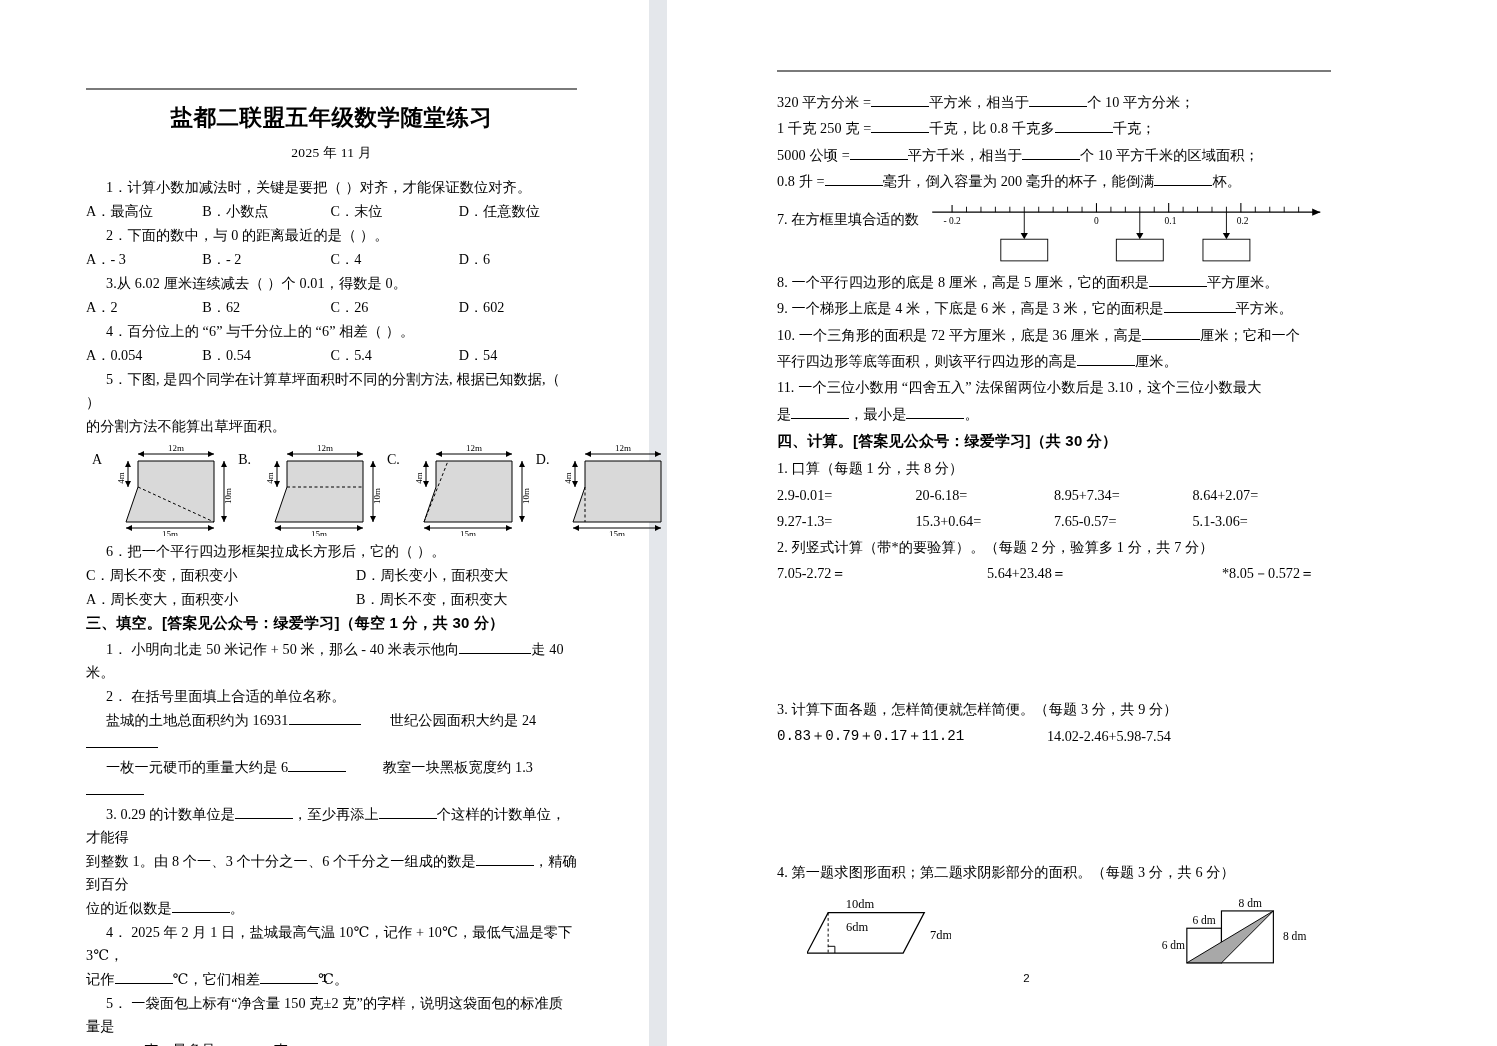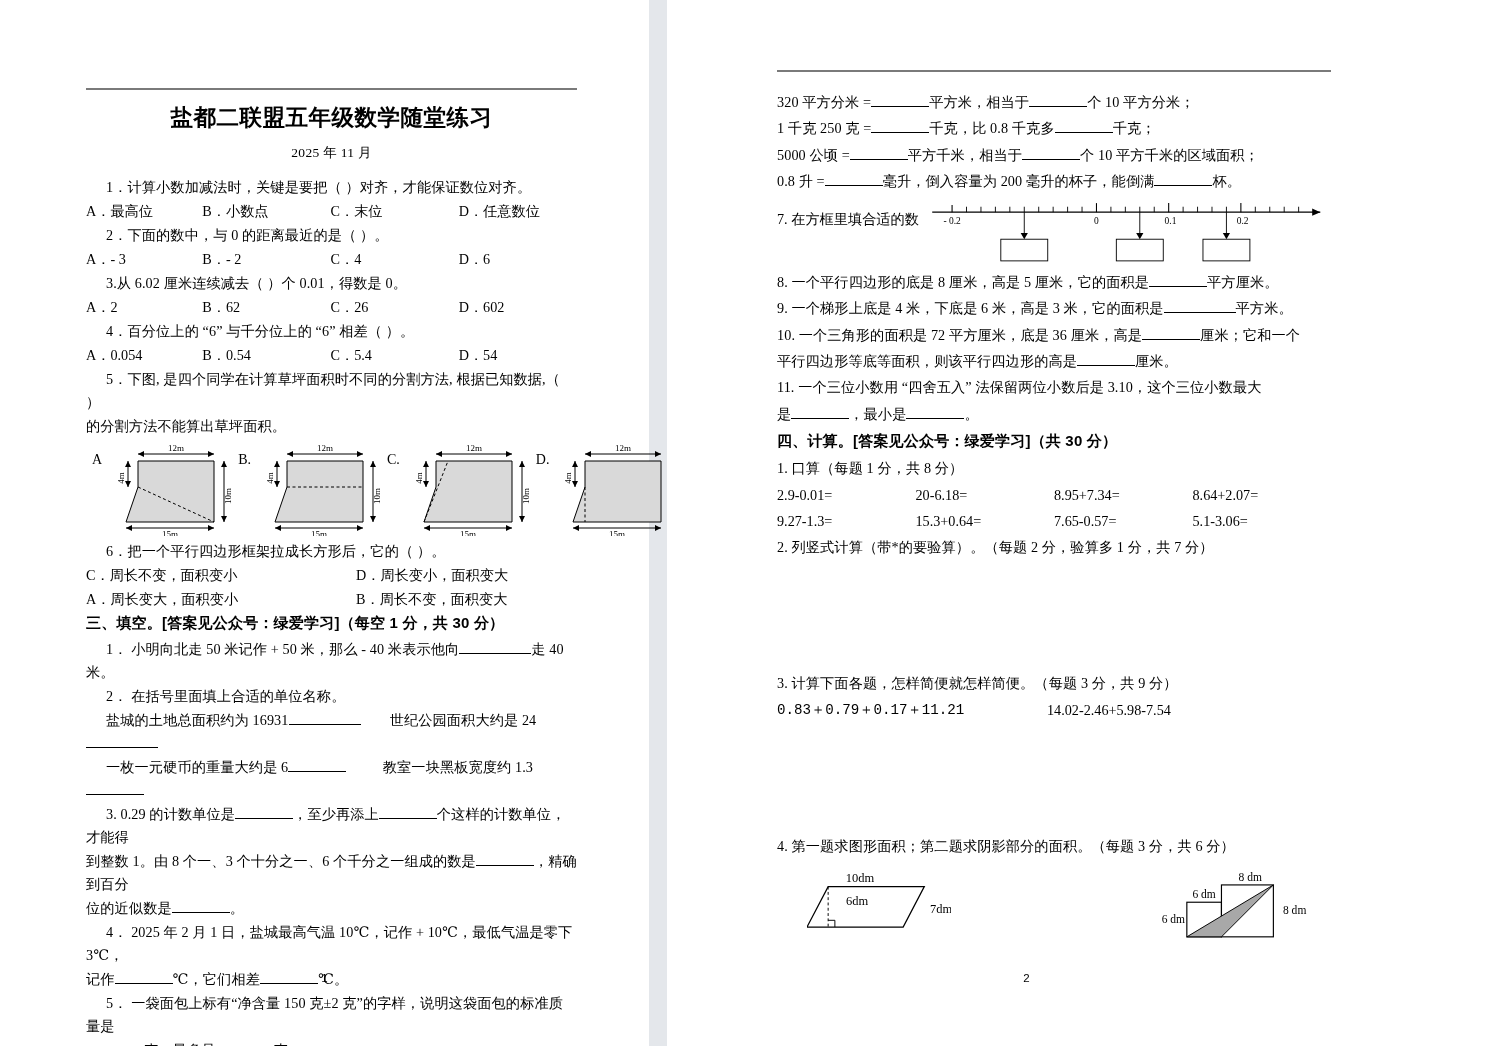--- a/index.html
+++ b/index.html
@@ -451,20 +451,25 @@
       <span class="c">8.64+2.07=</span>
     </div>
     <div class="calc-row">
       <span class="c">9.27-1.3=</span>
       <span class="c">15.3+0.64=</span>
       <span class="c">7.65-0.57=</span>
       <span class="c">5.1-3.06=</span>
     </div>
 
     <div class="q2">2. 列竖式计算（带*的要验算）。（每题 2 分，验算多 1 分，共 7 分）</div>
+    <div class="vert-row">
+      <span class="v1">7.05-2.72＝</span>
+      <span class="v2">5.64+23.48＝</span>
+      <span>*8.05－0.572＝</span>
+    </div>
 
     <div class="spacer-lg"></div>
 
     <div class="q2">3. 计算下面各题，怎样简便就怎样简便。（每题 3 分，共 9 分）</div>
     <div class="simp-row">
       <span class="s2">0.83＋0.79＋0.17＋11.21</span>
       <span>14.02-2.46+5.98-7.54</span>
     </div>
 
     <div class="spacer-lg"></div>

